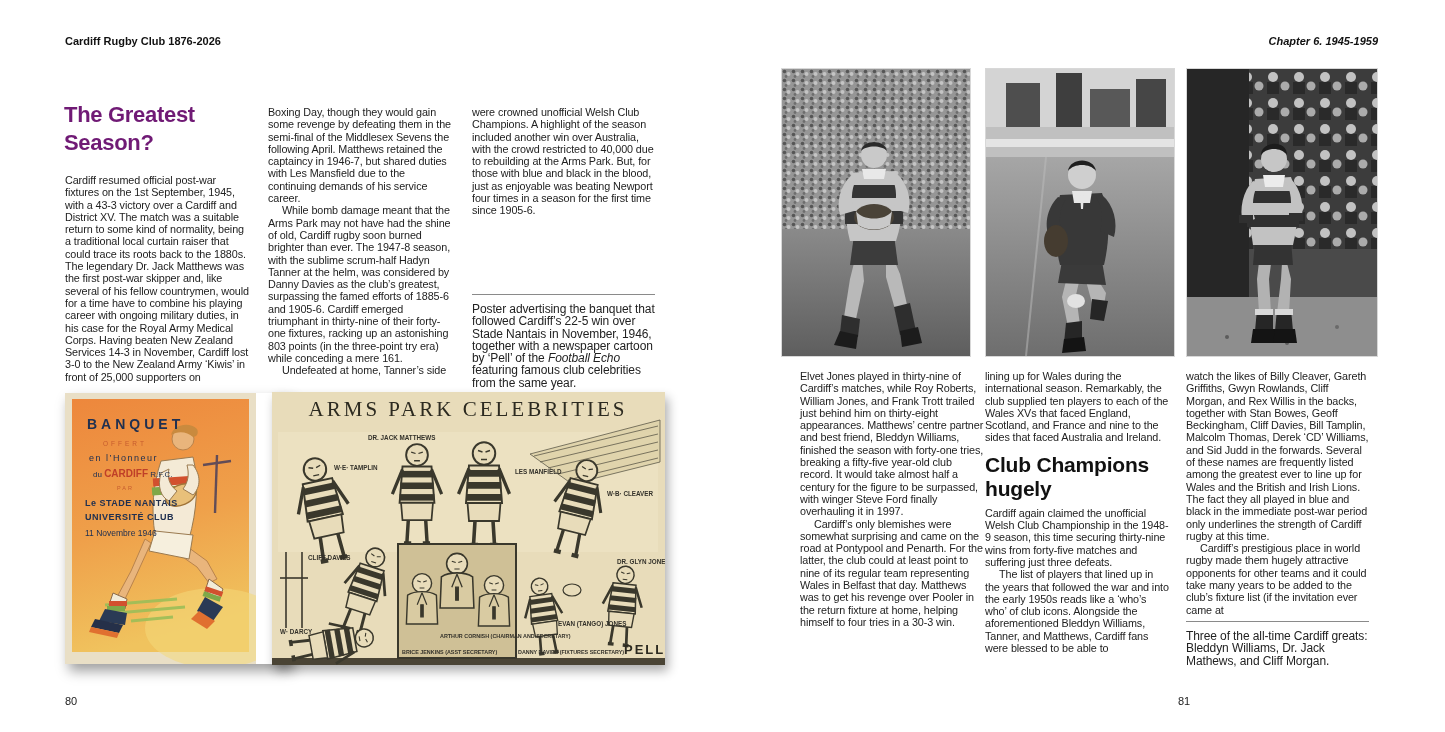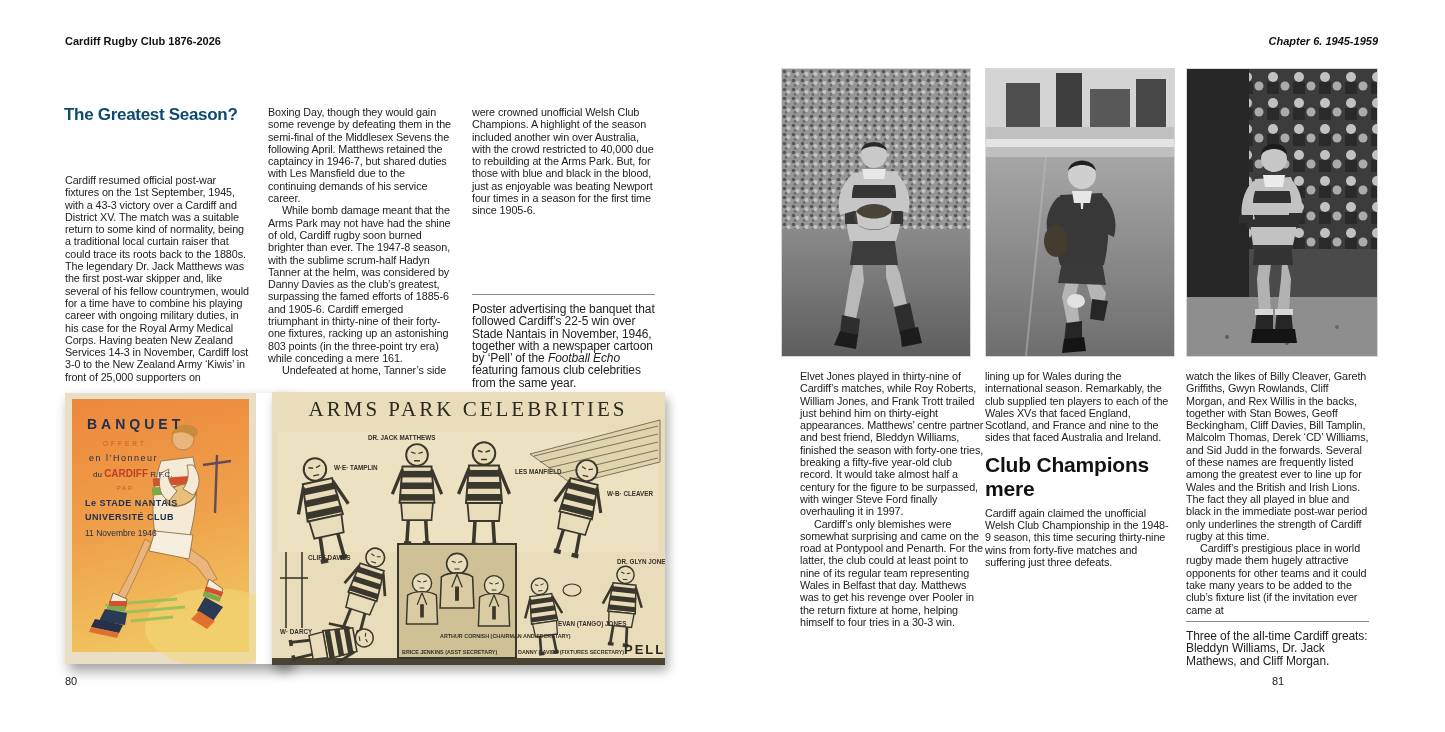--- a/index.html
+++ b/index.html
@@ -3,22 +3,22 @@
 <meta charset="utf-8">
 <style>
   html,body{margin:0;padding:0;}
   body{
     width:1445px;height:732px;position:relative;background:#ffffff;
     font-family:"Liberation Sans","DejaVu Sans",sans-serif;color:#1c1c1c;
     overflow:hidden;
   }
   .abs{position:absolute;}
   .runhead{font-size:11px;font-weight:700;letter-spacing:0;color:#111;}
-  .pagenum{font-size:11px;color:#222;}
-  .big-title{font-size:17px;font-weight:700;line-height:28px;letter-spacing:-0.3px;color:#0c4a6e;}
+  .pagenum{font-size:11px;color:#222;margin-top:20px;}
+  .big-title{font-size:22px;font-weight:700;line-height:28px;letter-spacing:-0.3px;color:#701a75;}
   .sub-title{font-size:21px;font-weight:700;line-height:24px;letter-spacing:-0.2px;color:#111;margin:9px 0 6px 0;}
   .bodycol{font-size:10.8px;line-height:12.3px;letter-spacing:-0.1px;color:#222;}
   .para{margin:0;}
   .para.indent{text-indent:14px;}
   .caption{font-size:12px;line-height:12.3px;letter-spacing:-0.1px;color:#222;}
   .caption .ital{font-style:italic;}
   .rule{border-top:1px solid #8a8a8a;height:0;}
   .photo{border:1px solid #d8d8d8;box-sizing:border-box;background:#888;}
   .poster-wrap{box-shadow:4px 7px 12px rgba(0,0,0,0.38);}
   .cartoon-wrap{box-shadow:3px 6px 10px rgba(0,0,0,0.32);}
@@ -309,26 +309,27 @@
   </svg>
 </div>
 
 <div class="abs bodycol" style="left:784px;top:370px;width:184px;margin-left:16px;">
   <p class="para">Elvet Jones played in thirty-nine of Cardiff’s matches, while Roy Roberts, William Jones, and Frank Trott trailed just behind him on thirty-eight appearances. Matthews’ centre partner and best friend, Bleddyn Williams, finished the season with forty-one tries, breaking a fifty-five year-old club record. It would take almost half a century for the figure to be surpassed, with winger Steve Ford finally overhauling it in 1997.</p>
   <p class="para indent">Cardiff’s only blemishes were somewhat surprising and came on the road at Pontypool and Penarth. For the latter, the club could at least point to nine of its regular team representing Wales in Belfast that day. Matthews was to get his revenge over Pooler in the return fixture at home, helping himself to four tries in a 30-3 win.</p>
 </div>
 
 <div class="abs bodycol" style="left:985px;top:370px;width:184px;">
   <p class="para">lining up for Wales during the international season. Remarkably, the club supplied ten players to each of the Wales XVs that faced England, Scotland, and France and nine to the sides that faced Australia and Ireland.</p>
-  <div class="sub-title">Club Champions mere</div>
+  <div class="sub-title">Club Champions hugely</div>
   <p class="para">Cardiff again claimed the unofficial Welsh Club Championship in the 1948-9 season, this time securing thirty-nine wins from forty-five matches and suffering just three defeats.</p>
+  <p class="para indent">The list of players that lined up in the years that followed the war and into the early 1950s reads like a ‘who’s who’ of club icons. Alongside the aforementioned Bleddyn Williams, Tanner, and Matthews, Cardiff fans were blessed to be able to</p>
 </div>
 
 <div class="abs bodycol" style="left:1186px;top:370px;width:184px;">
   <p class="para">watch the likes of Billy Cleaver, Gareth Griffiths, Gwyn Rowlands, Cliff Morgan, and Rex Willis in the backs, together with Stan Bowes, Geoff Beckingham, Cliff Davies, Bill Tamplin, Malcolm Thomas, Derek ‘CD’ Williams, and Sid Judd in the forwards. Several of these names are frequently listed among the greatest ever to line up for Wales and the British and Irish Lions. The fact they all played in blue and black in the immediate post-war period only underlines the strength of Cardiff rugby at this time.</p>
   <p class="para indent">Cardiff’s prestigious place in world rugby made them hugely attractive opponents for other teams and it could take many years to be added to the club’s fixture list (if the invitation ever came at</p>
 </div>
 
 <div class="abs rule" style="left:1186px;top:621px;width:183px;"></div>
 
 <div class="abs caption" style="left:1186px;top:630px;width:184px;">Three of the all-time Cardiff greats: Bleddyn Williams, Dr. Jack Mathews, and Cliff Morgan.</div>
 
-<div class="abs pagenum" style="left:1178px;top:675px;width:200px;text-align:center;">81</div>
+<div class="abs pagenum" style="left:1178px;top:675px;width:200px;text-align:left;">81</div>
 
 </body></html>

